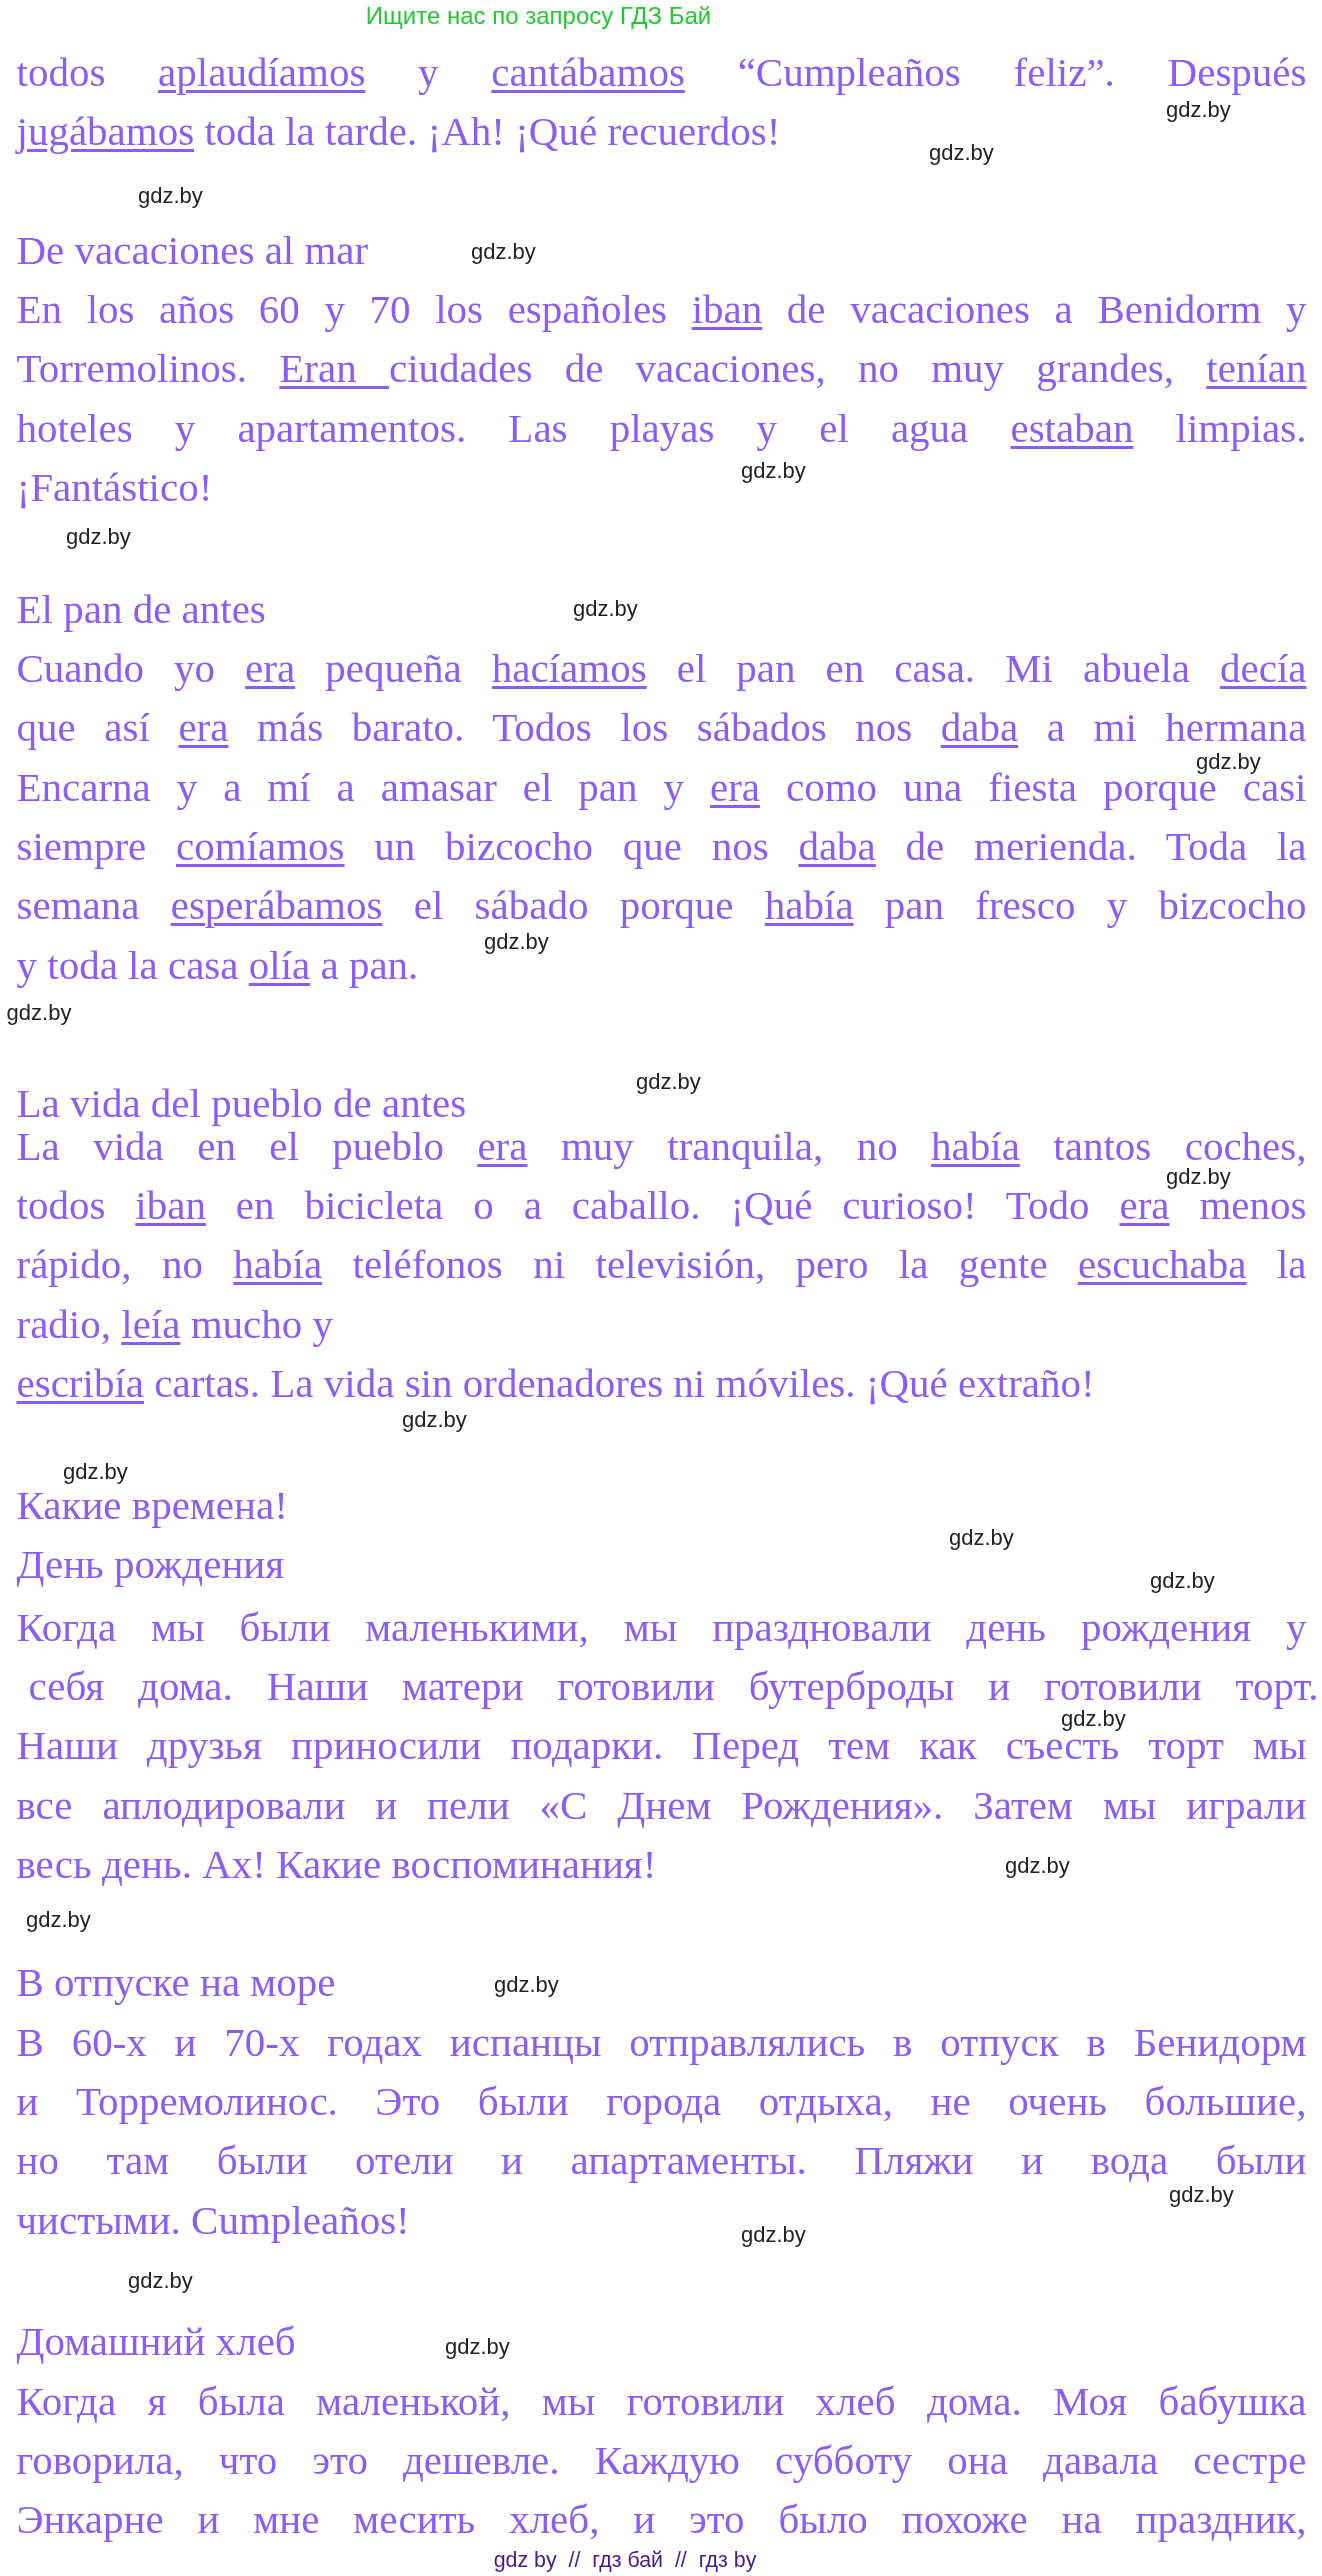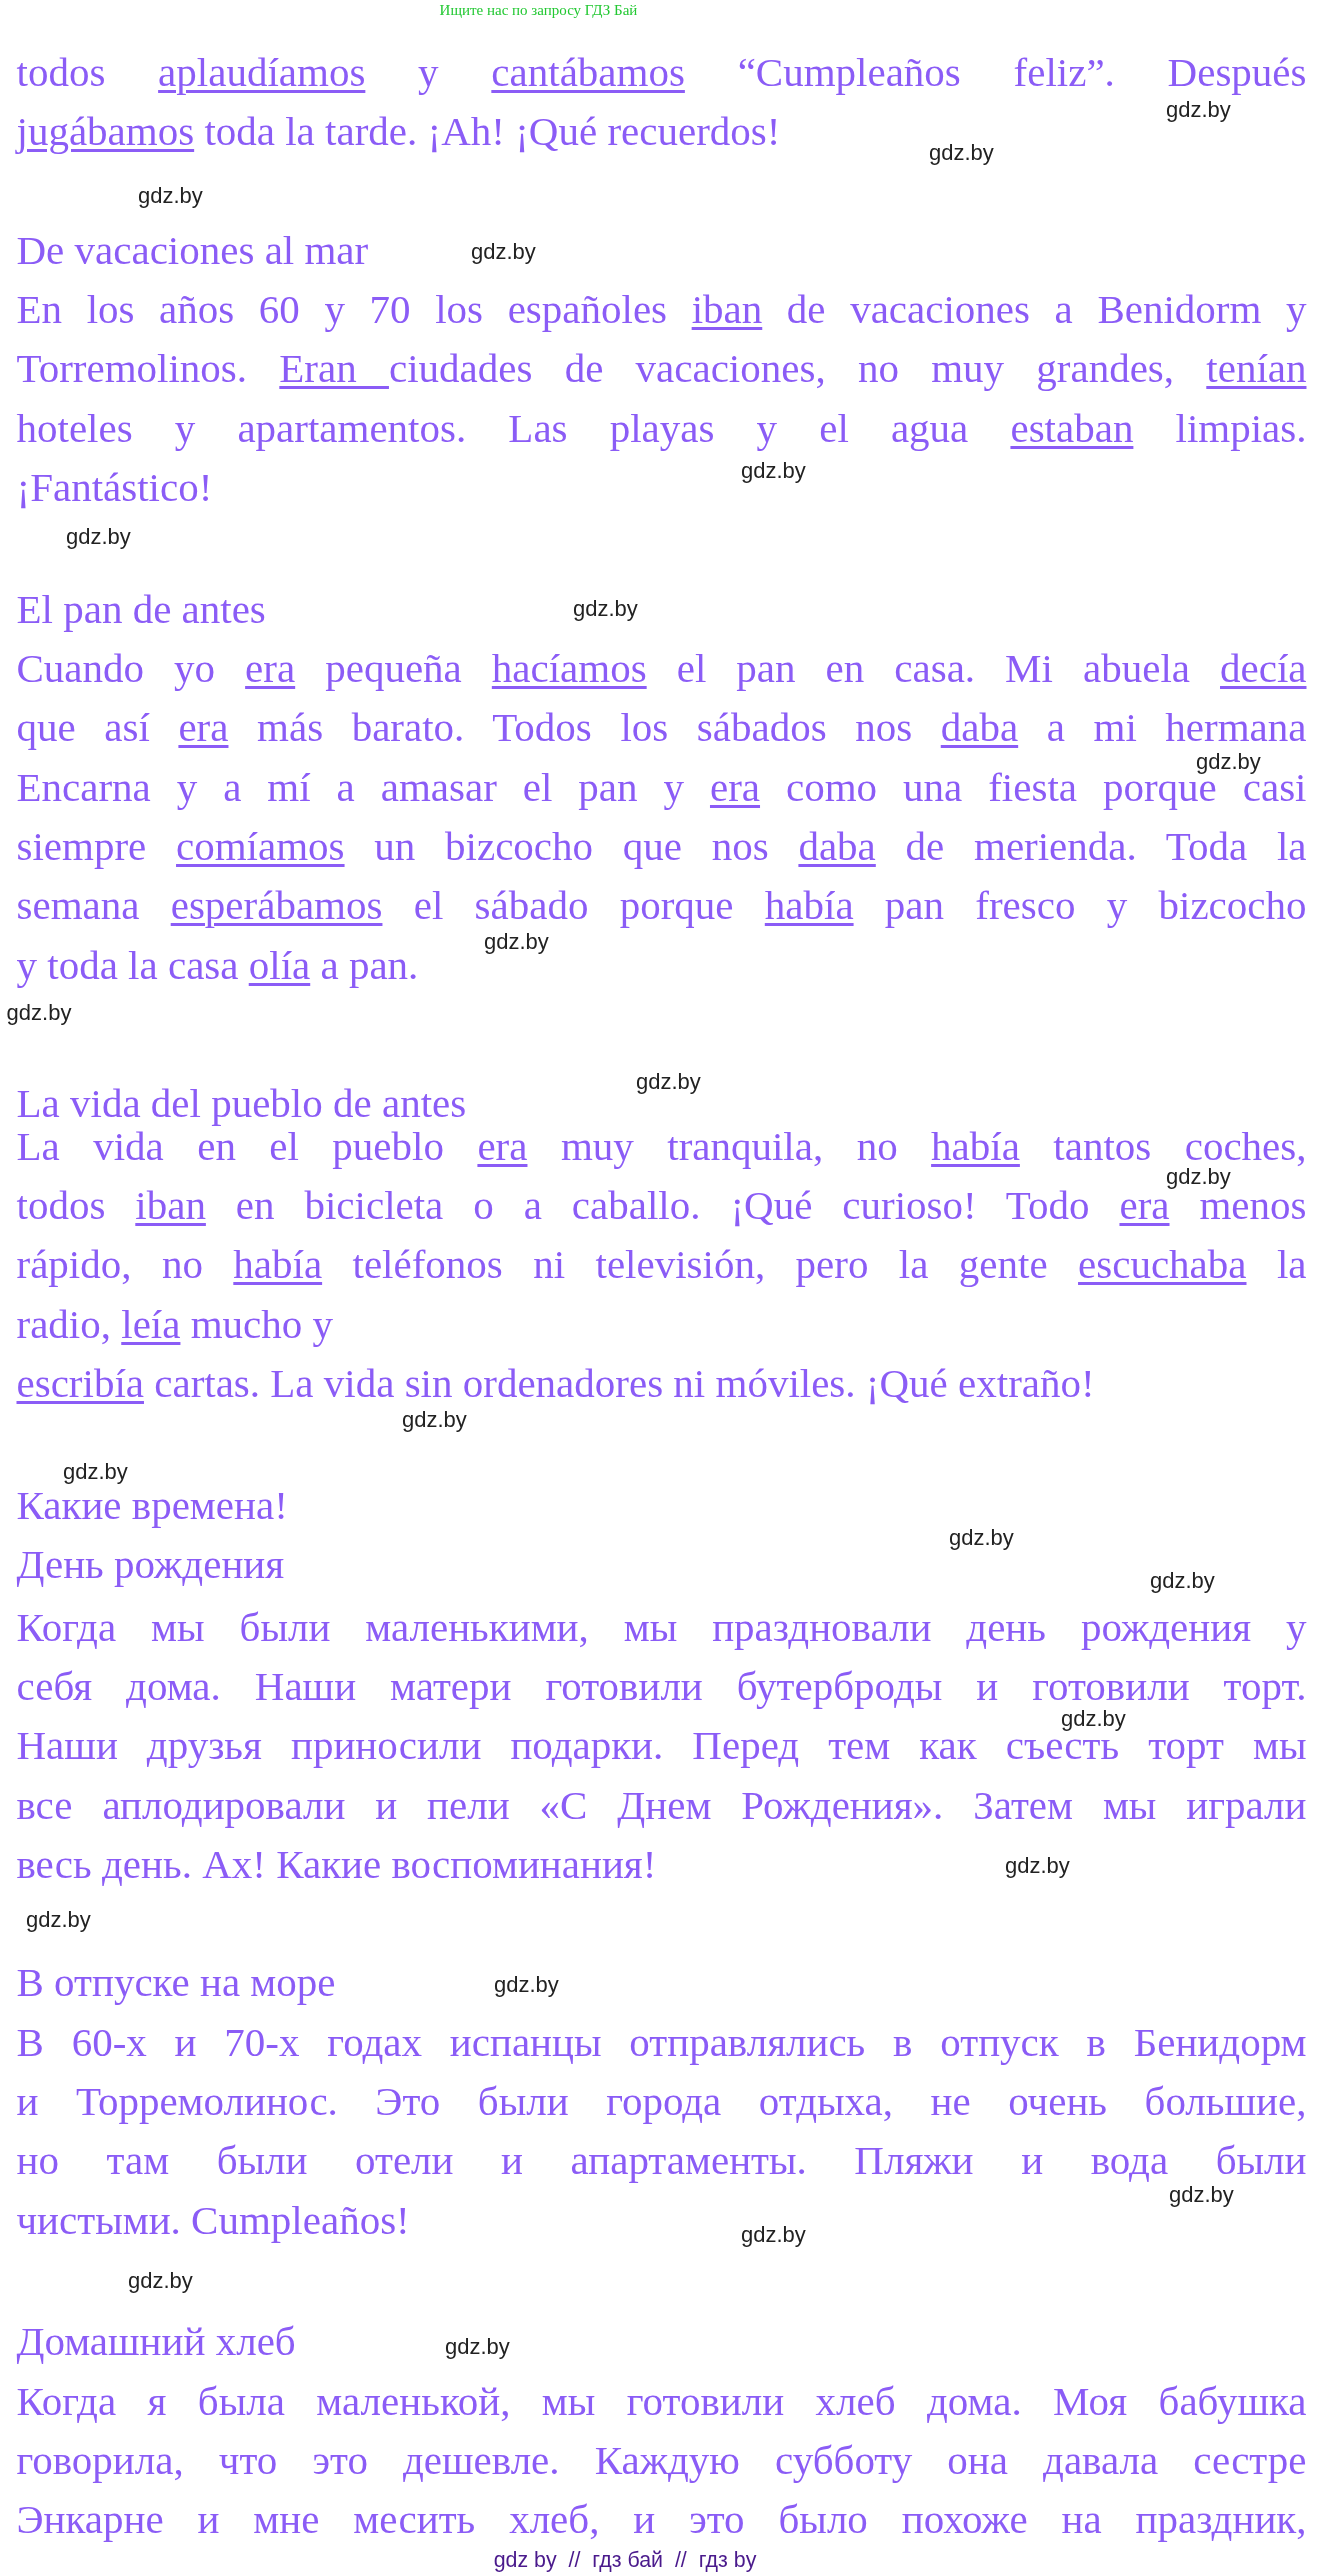--- a/index.html
+++ b/index.html
@@ -1,19 +1,19 @@
 <!DOCTYPE html>
 <html style="font-size:13px"><head>
 <meta charset="utf-8">
 <style>
   html, body { margin: 0; padding: 0; background: #ffffff; }
   body { width: 1323px; height: 2576px; position: relative; overflow: hidden; }
   .hdr {
     position: absolute; left: 0; top: 1.6px; width: 1077px; text-align: center;
-    font-family: Liberation Serif, serif; font-size: 15px; color: #22c832;
+    font-family: Liberation Sans, sans-serif; font-size: 24px; color: #22c832;
   }
   .ftr {
     position: absolute; left: 0; top: 2548px; width: 1250px; text-align: center;
     font-family: "Liberation Sans", "DejaVu Sans", sans-serif; font-size: 21.4px; color: #4a1a8c;
     white-space: pre;
   }
   .line {
     position: absolute; left: 16.5px; width: 1290px; height: 59px;
     font-family: "Liberation Serif", "DejaVu Serif", serif; font-size: 41px; line-height: 59px;
     color: #8b5cf6; white-space: nowrap;
@@ -47,21 +47,21 @@
     <div class="line" style="top: 936px;"><span>y toda la casa </span><u>olía</u><span> a pan.</span></div>
     <div class="line" style="top: 1057px; margin-top: 17px;"><span>La vida del pueblo de antes</span></div>
     <div class="line full" style="top: 1117px;"><span>La vida en el pueblo </span><u>era</u><span> muy tranquila, no </span><u>había</u><span> tantos coches,</span></div>
     <div class="line full" style="top: 1176px;"><span>todos </span><u>iban</u><span> en bicicleta o a caballo. ¡Qué curioso! Todo </span><u>era</u><span> menos</span></div>
     <div class="line full" style="top: 1235px;"><span>rápido, no </span><u>había</u><span> teléfonos ni televisión, pero la gente </span><u>escuchaba</u><span> la</span></div>
     <div class="line" style="top: 1295px;"><span>radio, </span><u>leía</u><span> mucho y</span></div>
     <div class="line" style="top: 1354px;"><u>escribía</u><span> cartas. La vida sin ordenadores ni móviles.  ¡Qué extraño!</span></div>
     <div class="line" style="top: 1476px;"><span>Какие времена!</span></div>
     <div class="line" style="top: 1535px;"><span>День рождения</span></div>
     <div class="line full" style="top: 1598px;"><span>Когда мы были маленькими, мы праздновали день рождения у</span></div>
-    <div class="line full" style="top: 1657px;"><span>себя дома. Наши матери готовили бутерброды и готовили торт.</span></div>
+    <div class="line full" style="top: 1657px; margin-left: 12px;"><span>себя дома. Наши матери готовили бутерброды и готовили торт.</span></div>
     <div class="line full" style="top: 1716px;"><span>Наши друзья приносили подарки. Перед тем как съесть торт мы</span></div>
     <div class="line full" style="top: 1776px;"><span>все аплодировали и пели «С Днем Рождения». Затем мы играли</span></div>
     <div class="line" style="top: 1835px;"><span>весь день. Ах! Какие воспоминания!</span></div>
     <div class="line" style="top: 1953px;"><span>В отпуске на море</span></div>
     <div class="line full" style="top: 2013px;"><span>В 60-х и 70-х годах испанцы отправлялись в отпуск в Бенидорм</span></div>
     <div class="line full" style="top: 2072px;"><span>и Торремолинос. Это были города отдыха, не очень большие,</span></div>
     <div class="line full" style="top: 2131px;"><span>но там были отели и апартаменты. Пляжи и вода были</span></div>
     <div class="line" style="top: 2191px;"><span>чистыми. Cumpleaños!</span></div>
     <div class="line" style="top: 2312px;"><span>Домашний хлеб</span></div>
     <div class="line full" style="top: 2372px;"><span>Когда я была маленькой, мы готовили хлеб дома. Моя бабушка</span></div>

